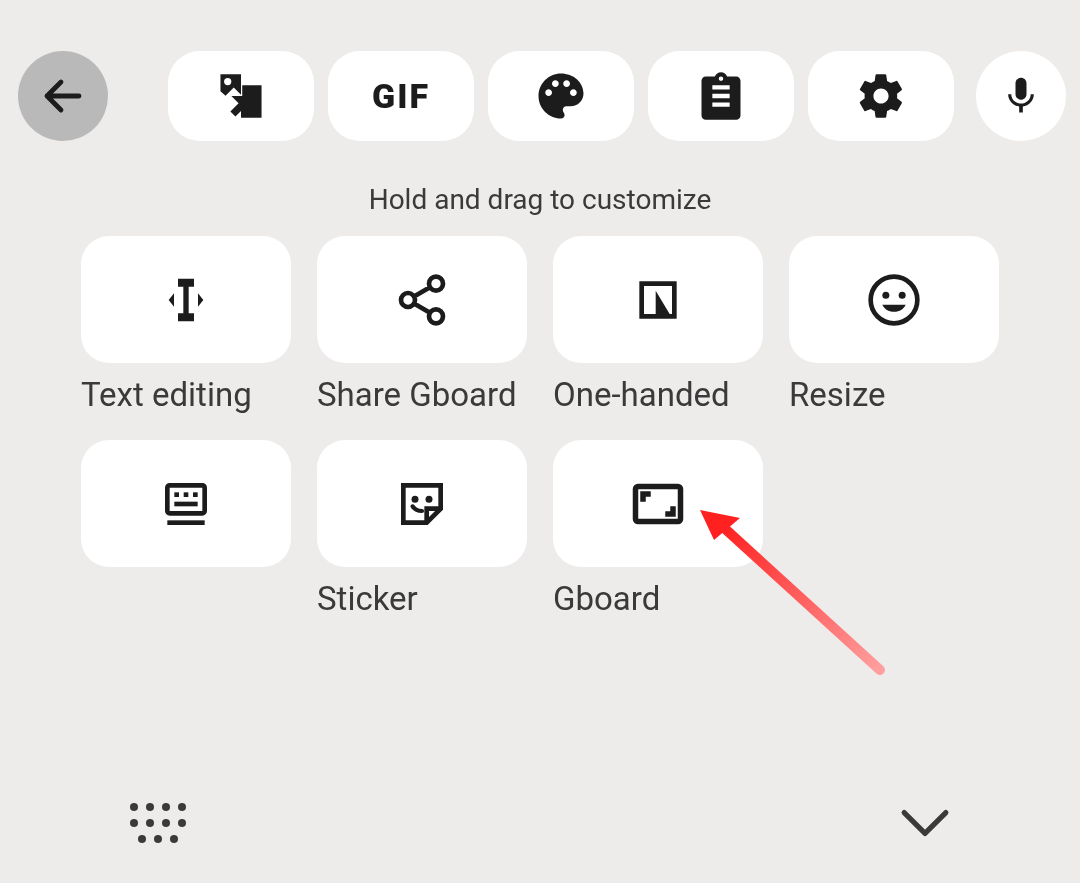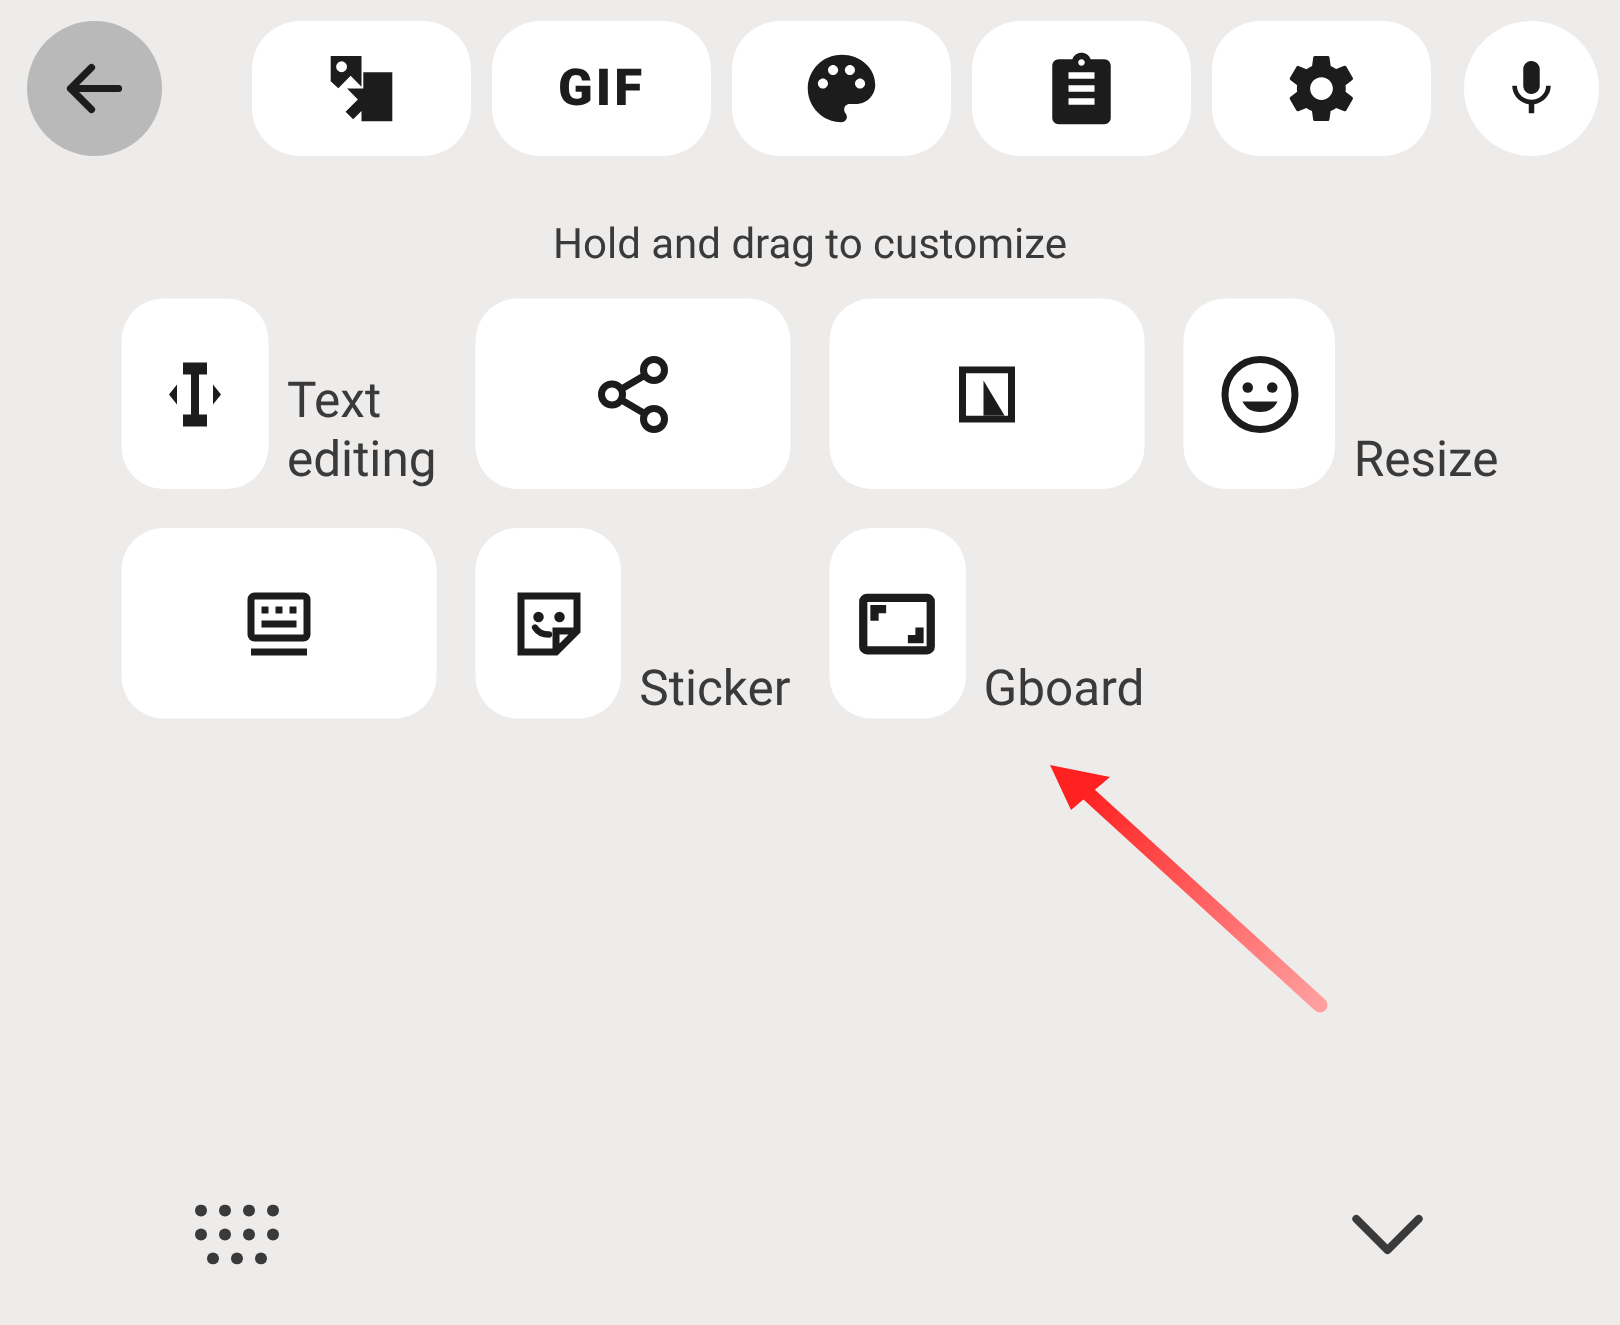--- a/index.html
+++ b/index.html
@@ -9,20 +9,21 @@
       background: #eeeceb;
       font-family: -apple-system, BlinkMacSystemFont, 'Segoe UI', Roboto, sans-serif;
       position: relative;
       overflow: hidden;
     }
     .toolbar {
       display: flex;
       align-items: center;
       gap: 14px;
       padding: 14px 18px;
+      margin-top: 37px;
     }
     .back-button {
       width: 90px;
       height: 90px;
       border-radius: 50%;
       background: #b9b9b9;
       display: flex;
       align-items: center;
       justify-content: center;
       cursor: pointer;
@@ -60,21 +61,21 @@
       margin-top: 28px;
       margin-bottom: 20px;
     }
     .grid {
       display: grid;
       grid-template-columns: repeat(4, 210px);
       gap: 26px;
       justify-content: center;
       padding: 0 52px;
     }
-    .tile-wrap { display: flex; align-items: flex-end; gap: 12px; cursor: pointer;}
+    .tile-wrap { display: flex; flex-direction: column; align-items: flex-start; gap: 12px; cursor: pointer;}
     .tile {
       width: 210px;
       height: 127px;
       background: #ffffff;
       border-radius: 28px;
       display: flex;
       align-items: center;
       justify-content: center;
     }
     .tile-label { font-size: 33px; color: #3a3a3a; }
@@ -145,29 +146,31 @@
         </svg>
     </div>
     <div class="tile-label">Text editing</div>
   </div>
   <div class="tile-wrap">
     <div class="tile">
       <svg width="56" height="56" viewBox="0 0 24 24">
           <path fill="none" stroke="#1c1c1c" stroke-width="2" d="M18 8a3 3 0 100-6 3 3 0 000 6zM6 15a3 3 0 100-6 3 3 0 000 6zm12 7a3 3 0 100-6 3 3 0 000 6zM8.6 13.5l6.8 4M15.4 6.5l-6.8 4"></path>
         </svg>
     </div>
+    <div class="tile-label">Share Gboard</div>
   </div>
   <div class="tile-wrap">
     <div class="tile">
       <svg width="56" height="56" viewBox="0 0 24 24">
           <path fill="#1c1c1c" d="M4 4h16v16H4z M6 6v12h12V6z M11 8l6 10H11z" fill-rule="evenodd"></path>
           <path fill="#fff" d="M6 6h12v12H6z"></path>
           <path fill="#1c1c1c" d="M11 8l6 10-6 0z"></path>
         </svg>
     </div>
+    <div class="tile-label">One-handed</div>
   </div>
   <div class="tile-wrap">
     <div class="tile">
       <svg width="56" height="56" viewBox="0 0 24 24">
           <circle cx="12" cy="12" r="10" fill="none" stroke="#1c1c1c" stroke-width="2"></circle>
           <circle cx="8.5" cy="10" r="1.5" fill="#1c1c1c"></circle>
           <circle cx="15.5" cy="10" r="1.5" fill="#1c1c1c"></circle>
           <path d="M7 14c1 2 2.5 3 5 3s4-1 5-3z" fill="#1c1c1c"></path>
         </svg>
     </div>

